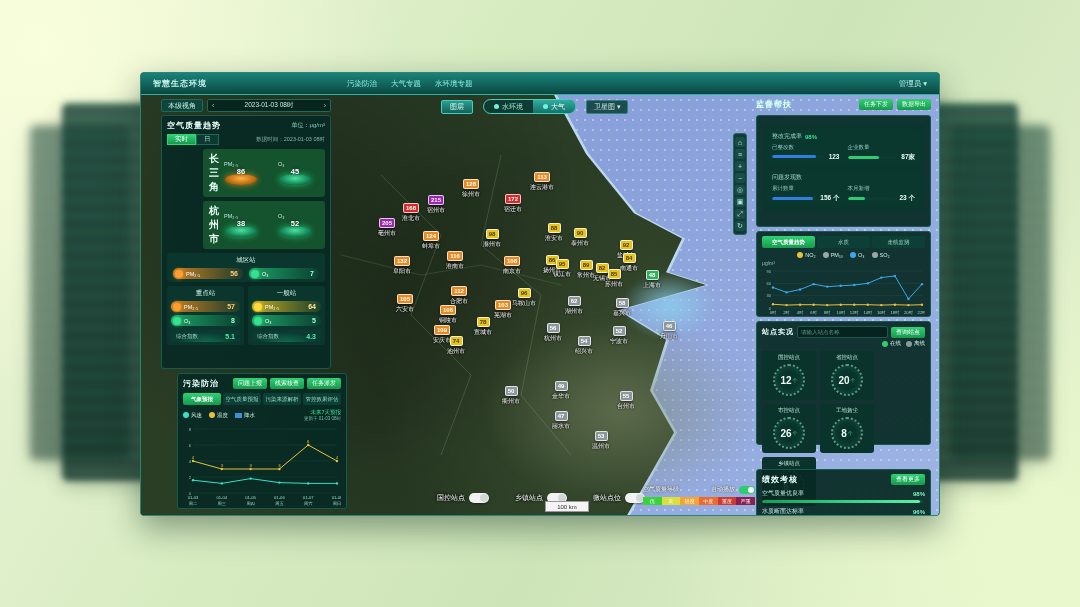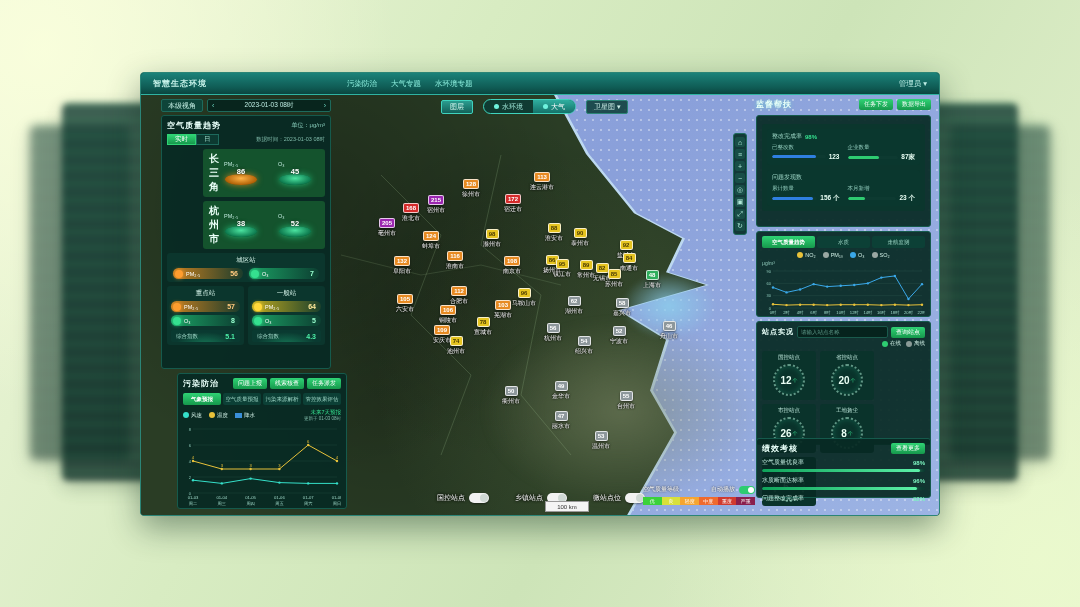--- a/index.html
+++ b/index.html
@@ -855,21 +855,21 @@
         <div class="ggauge">
           <div class="gg-title">乡镇站点</div>
           <div class="gg-circle">
             <span class="gg-val">6</span>
             <span class="gg-unit">个</span>
           </div>
         </div>
       </div>
   </div>
 
-  <div class="panel" style="left:615px;top:365px;width:175px;height:60px;">
+  <div class="panel" style="left:615px;top:396px;width:175px;height:60px;">
     <div class="p-hd">
       <span class="p-title">绩效考核</span>
       <span class="gbtn" style="margin-left:auto;">查看更多</span>
     </div>
     <div id="kpi-rows">
         <div class="kpi-row">
           <div class="kpi-top">
             <span class="kpi-label">空气质量优良率</span>
             <span class="kpi-val">98%</span>
           </div>

